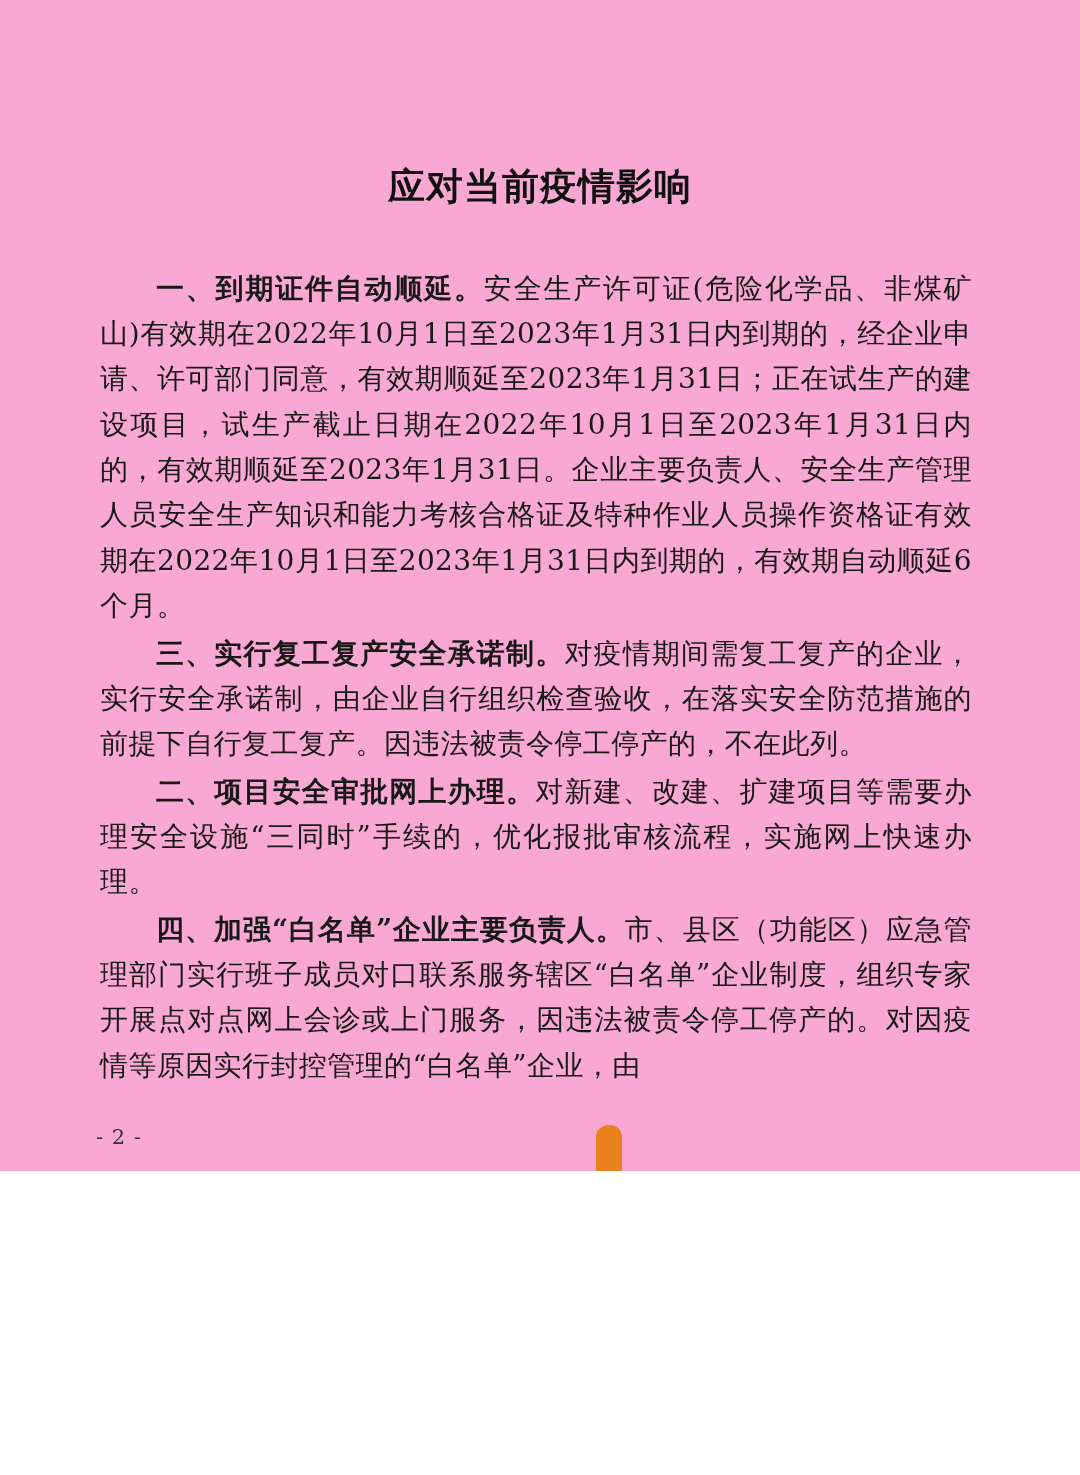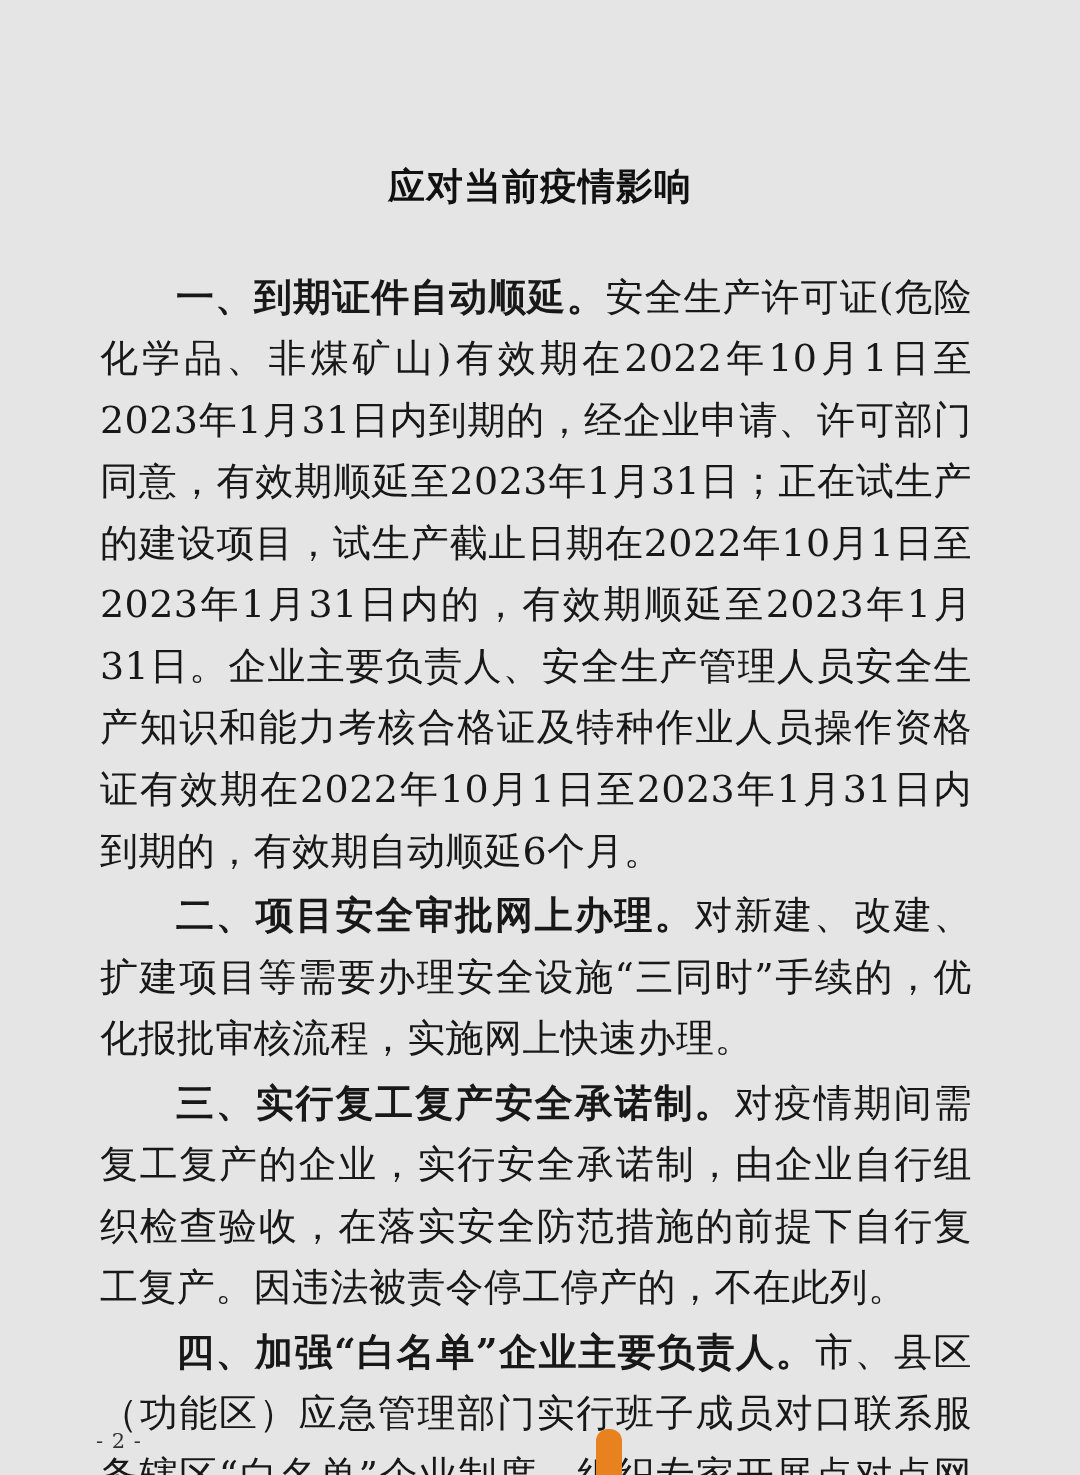--- a/index.html
+++ b/index.html
@@ -13,22 +13,22 @@
     position: relative;
     font-family: "DejaVu Serif", "Liberation Serif", serif;
     color: #1a1a1a;
     overflow: hidden;
   }
   .page {
     position: absolute;
     left: 0;
     top: 0;
     width: 1080px;
-    height: 1475px;
-    background: #e5e5e5;
+    height: 1171px;
+    background: #f9a8d4;
   }
   .doc-title {
     text-align: center;
     font-weight: bold;
     font-size: 37px;
     line-height: 1.45;
     letter-spacing: 1px;
     padding-top: 160px;
     color: #111;
     font-family: "DejaVu Serif", "Liberation Serif", serif;
@@ -36,21 +36,21 @@
   .doc-title .line {
     display: block;
     white-space: nowrap;
   }
   .body-area {
     margin-top: 52px;
     padding: 0 108px 0 100px;
   }
   p.para {
     margin: 0 0 2px 0;
-    font-size: 38px;
+    font-size: 28px;
     line-height: 1.62;
     text-align: justify;
     text-justify: inter-ideograph;
     text-indent: 2em;
     letter-spacing: 0.4px;
     color: #181818;
   }
   p.para .lead {
     font-weight: bold;
   }
@@ -88,25 +88,25 @@
     <span class="line">应对当前疫情影响</span>
   </div>
 
   <div class="body-area">
 
     <p class="para">
       <span class="lead">一、到期证件自动顺延。</span><span>安全生产许可证(危险化学品、非煤矿山)有效期在2022年10月1日至2023年1月31日内到期的，经企业申请、许可部门同意，有效期顺延至2023年1月31日；正在试生产的建设项目，试生产截止日期在2022年10月1日至2023年1月31日内的，有效期顺延至2023年1月31日。企业主要负责人、安全生产管理人员安全生产知识和能力考核合格证及特种作业人员操作资格证有效期在2022年10月1日至2023年1月31日内到期的，有效期自动顺延6个月。</span>
     </p>
 
     <p class="para">
-      <span class="lead">二、项目安全审批网上办理。</span><span>对新建、改建、扩建项目等需要办理安全设施“三同时”手续的，优化报批审核流程，实施网上快速办理。</span>
+      <span class="lead">三、实行复工复产安全承诺制。</span><span>对疫情期间需复工复产的企业，实行安全承诺制，由企业自行组织检查验收，在落实安全防范措施的前提下自行复工复产。因违法被责令停工停产的，不在此列。</span>
     </p>
 
     <p class="para">
-      <span class="lead">三、实行复工复产安全承诺制。</span><span>对疫情期间需复工复产的企业，实行安全承诺制，由企业自行组织检查验收，在落实安全防范措施的前提下自行复工复产。因违法被责令停工停产的，不在此列。</span>
+      <span class="lead">二、项目安全审批网上办理。</span><span>对新建、改建、扩建项目等需要办理安全设施“三同时”手续的，优化报批审核流程，实施网上快速办理。</span>
     </p>
 
     <p class="para">
       <span class="lead">四、加强“白名单”企业主要负责人。</span><span>市、县区（功能区）应急管理部门实行班子成员对口联系服务辖区“白名单”企业制度，组织专家开展点对点网上会诊或上门服务，因违法被责令停工停产的。对因疫情等原因实行封控管理的“白名单”企业，由</span>
     </p>
 
   </div>
 
   <div class="footer">
     <div class="page-num">- 2 -</div>

